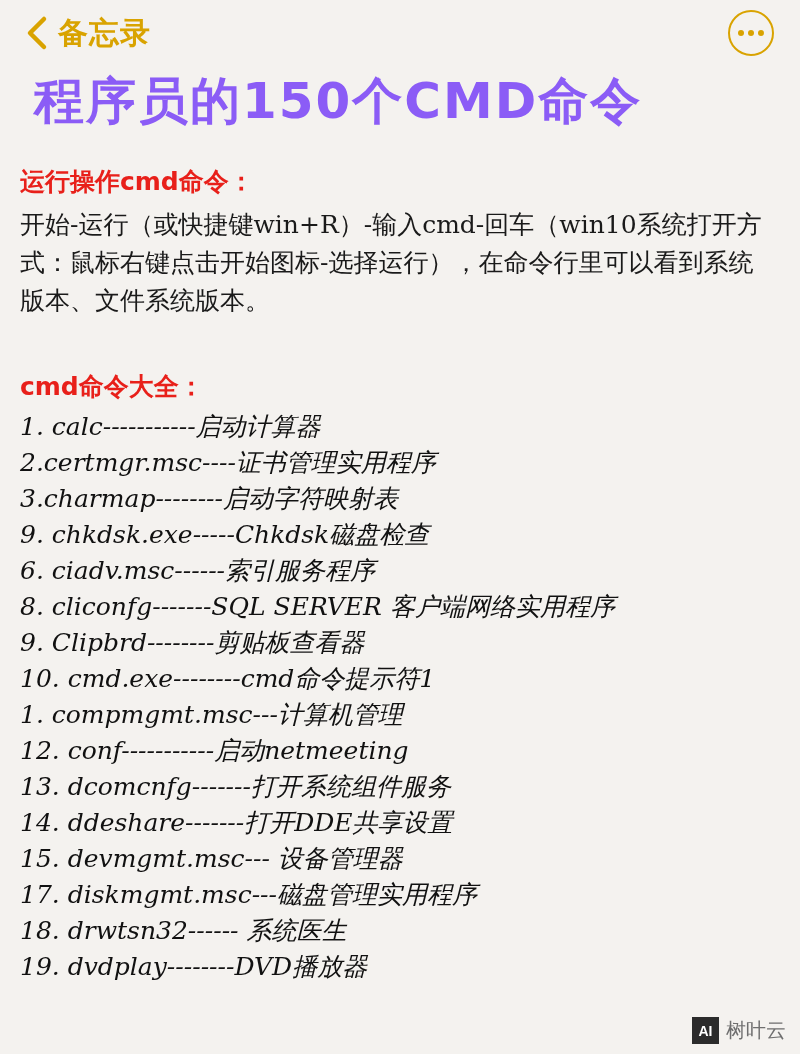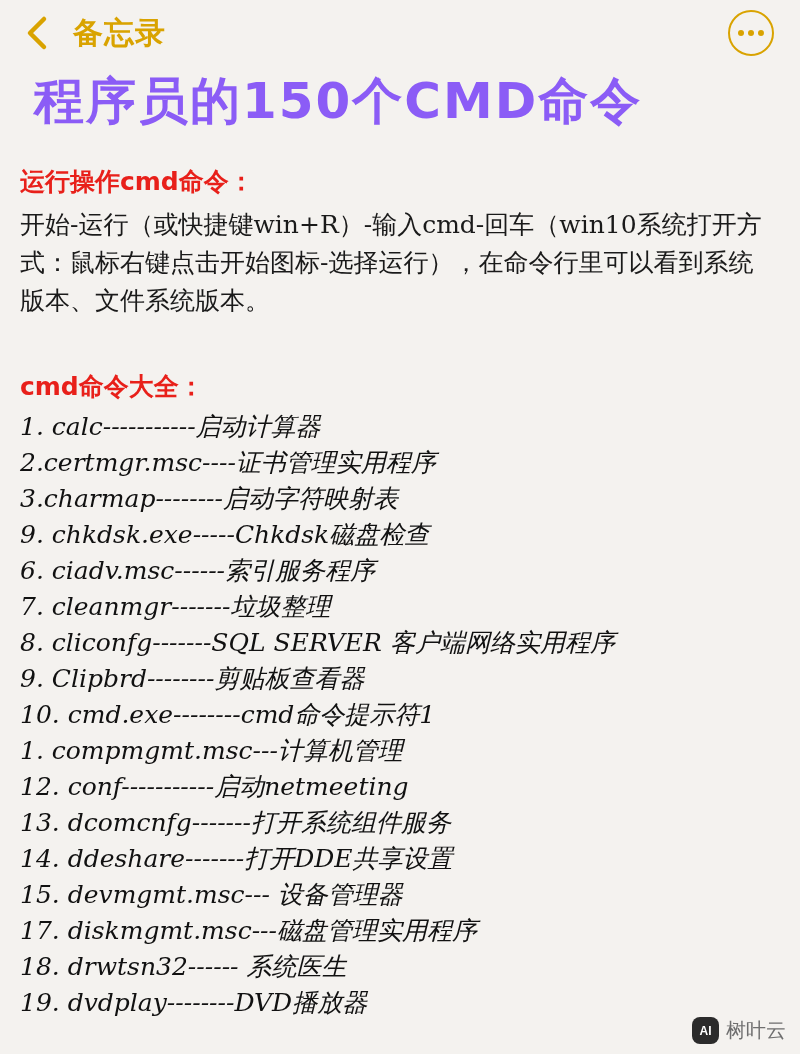--- a/index.html
+++ b/index.html
@@ -37,21 +37,21 @@
     height: 36px;
     position: relative;
     flex: 0 0 auto;
     cursor: pointer;
   }
   .back-chevron svg { display: block; }
   .nav-title {
     font-size: 30px;
     font-weight: 700;
     color: #d9a300;
-    margin-left: 23px;
+    margin-left: 8px;
     letter-spacing: 1px;
     font-family: "DejaVu Sans", sans-serif;
   }
   .topbar-spacer { flex: 1 1 auto; }
   .more-btn {
     width: 46px;
     height: 46px;
     border-radius: 50%;
     border: 2.5px solid #d9a300;
     display: flex;
@@ -118,24 +118,24 @@
     position: absolute;
     right: 14px;
     bottom: 10px;
     display: flex;
     align-items: center;
     gap: 7px;
   }
   .wm-badge {
     width: 27px;
     height: 27px;
-    border-radius: 8px;
+    border-radius: 0;
     background: #2b2b2b;
     color: #fff;
-    font-size: 12px;
+    font-size: 14px;
     font-weight: 700;
     display: flex;
     align-items: center;
     justify-content: center;
     font-family: "Liberation Sans", sans-serif;
     margin-left: 48px;
   }
   .wm-text {
     font-size: 20px;
     color: #6f6f6f;
@@ -171,21 +171,20 @@
     <div class="spacer-block"></div>
 
     <div class="section-head">cmd命令大全：</div>
 
     <ul class="cmd-list">
       <li>1. calc-----------启动计算器</li>
       <li>2.certmgr.msc----证书管理实用程序</li>
       <li>3.charmap--------启动字符映射表</li>
       <li>9. chkdsk.exe-----Chkdsk磁盘检查</li>
       <li>6. ciadv.msc------索引服务程序</li>
-      <li>7. cleanmgr-------垃圾整理</li>
       <li>8. cliconfg-------SQL SERVER 客户端网络实用程序</li>
       <li>9. Clipbrd--------剪贴板查看器</li>
       <li>10. cmd.exe--------cmd命令提示符1</li>
       <li>1. compmgmt.msc---计算机管理</li>
       <li>12. conf-----------启动netmeeting</li>
       <li>13. dcomcnfg-------打开系统组件服务</li>
       <li>14. ddeshare-------打开DDE共享设置</li>
       <li>15. devmgmt.msc--- 设备管理器</li>
       <li>17. diskmgmt.msc---磁盘管理实用程序</li>
       <li>18. drwtsn32------ 系统医生</li>

